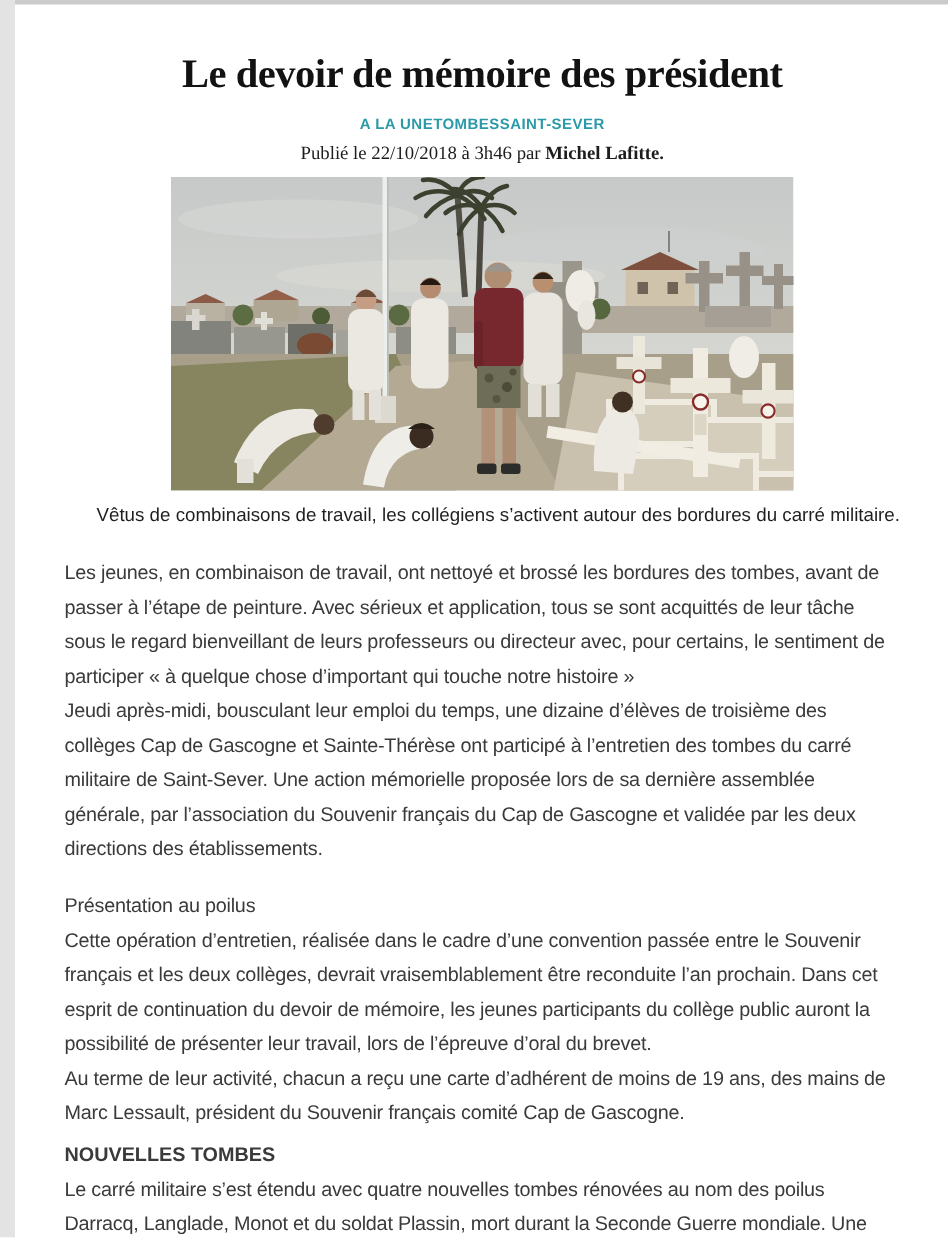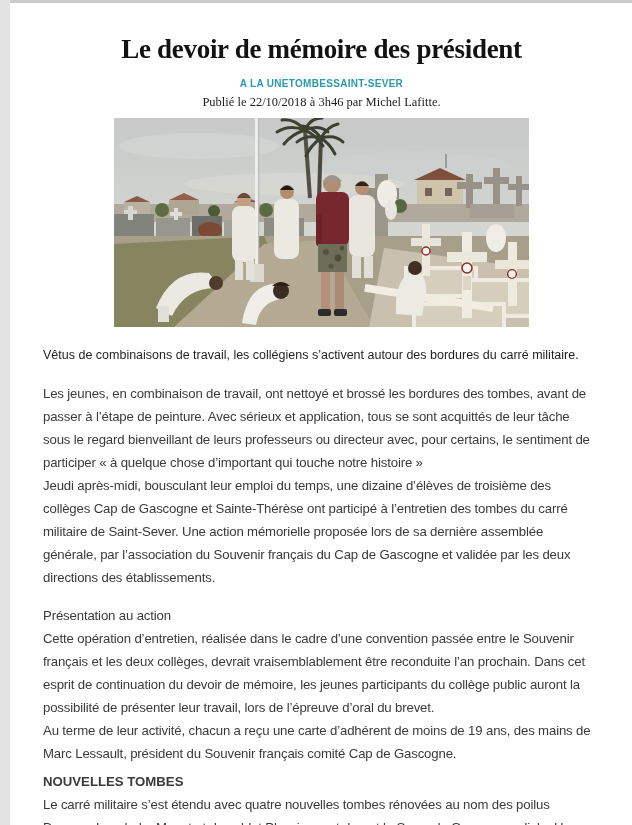--- a/index.html
+++ b/index.html
@@ -17,25 +17,25 @@
     margin:31px 0 0 0;text-align:center;
     font-family:"Liberation Serif",serif;font-weight:700;
     font-size:27px;line-height:31px;letter-spacing:-0.3px;color:#121212;
   }
   .tags{margin-top:13px;text-align:center;font-size:10px;font-weight:700;letter-spacing:0.3px;}
   .tags a{color:#2b9aa8;text-decoration:none;}
   .byline{
     margin-top:6px;text-align:center;
     font-family:"Liberation Serif",serif;font-size:12.5px;color:#1d1d1d;
   }
-  .byline b{font-weight:400;}
+  .byline b{font-weight:700;}
   figure{margin:8px 0 0 0;}
   .photo-wrap{width:415px;margin:0 auto;display:block;}
   .photo-wrap svg{display:block;}
-  figcaption{margin-top:20px;text-align:left;}
+  figcaption{margin-top:8px;text-align:right;}
   .caption-text{font-size:12.5px;line-height:16px;color:#1f1f1f;}
   .caption-credit{
     font-family:"Liberation Serif",serif;font-style:italic;
     font-size:11.5px;line-height:15px;color:#1f1f1f;margin-top:1px;
   }
   .article-body{margin-top:19px;color:#3a3a3a;}
   .article-body p{
     margin:0;font-size:13.2px;line-height:23px;letter-spacing:-0.15px;
   }
   .article-body p.section-gap{margin-top:15px;}
@@ -214,20 +214,20 @@
       </svg>
     </div>
     <figcaption>
       <div class="caption-text">Vêtus de combinaisons de travail, les collégiens s’activent autour des bordures du carré militaire.</div>
     </figcaption>
   </figure>
 
   <div class="article-body">
     <p>Les jeunes, en combinaison de travail, ont nettoyé et brossé les bordures des tombes, avant de passer à l’étape de peinture. Avec sérieux et application, tous se sont acquittés de leur tâche sous le regard bienveillant de leurs professeurs ou directeur avec, pour certains, le sentiment de participer « à quelque chose d’important qui touche notre histoire »</p>
     <p>Jeudi après-midi, bousculant leur emploi du temps, une dizaine d’élèves de troisième des collèges Cap de Gascogne et Sainte-Thérèse ont participé à l’entretien des tombes du carré militaire de Saint-Sever. Une action mémorielle proposée lors de sa dernière assemblée générale, par l’association du Souvenir français du Cap de Gascogne et validée par les deux directions des établissements.</p>
-    <p class="section-gap">Présentation au action</p>
+    <p class="section-gap">Présentation au poilus</p>
     <p>Cette opération d’entretien, réalisée dans le cadre d’une convention passée entre le Souvenir français et les deux collèges, devrait vraisemblablement être reconduite l’an prochain. Dans cet esprit de continuation du devoir de mémoire, les jeunes participants du collège public auront la possibilité de présenter leur travail, lors de l’épreuve d’oral du brevet.</p>
     <p>Au terme de leur activité, chacun a reçu une carte d’adhérent de moins de 19 ans, des mains de Marc Lessault, président du Souvenir français comité Cap de Gascogne.</p>
     <p class="subhead">NOUVELLES TOMBES</p>
     <p>Le carré militaire s’est étendu avec quatre nouvelles tombes rénovées au nom des poilus Darracq, Langlade, Monot et du soldat Plassin, mort durant la Seconde Guerre mondiale. Une cérémonie commémorative se déroulera le 17 novembre avec les autorités civiles et militaires.</p>
   </div>
 
 </div>
 
 </body></html>

